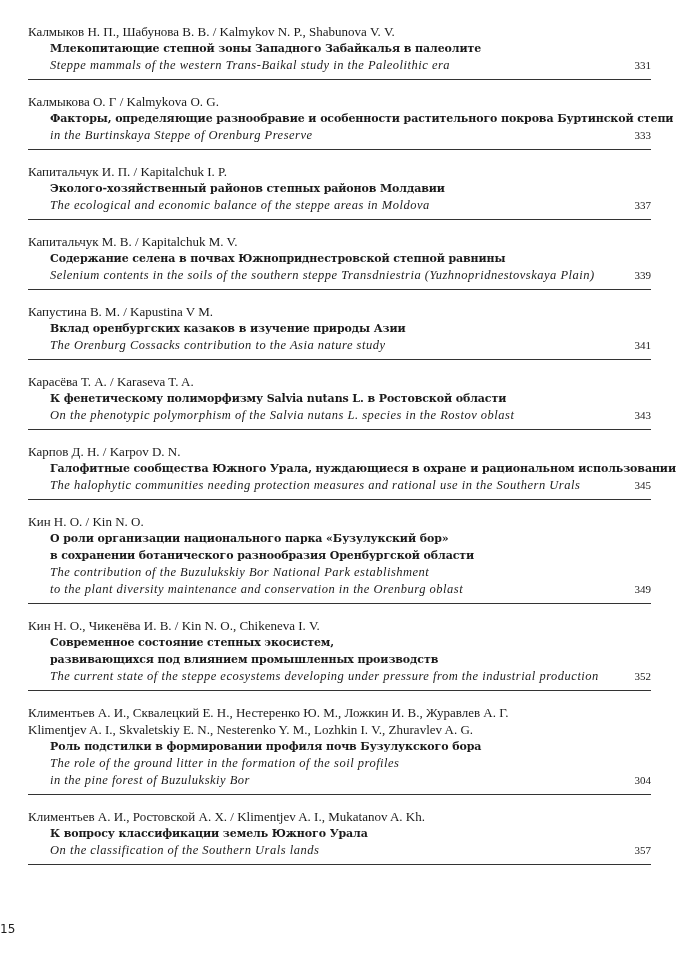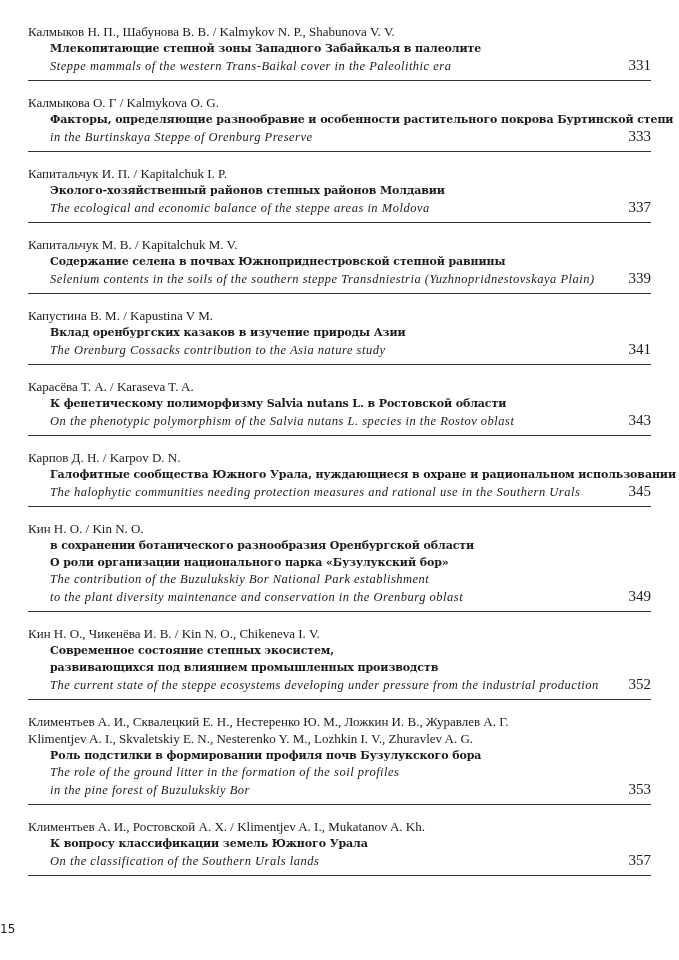--- a/index.html
+++ b/index.html
@@ -3,33 +3,33 @@
 <meta charset="utf-8">
 <style>
   html, body { margin: 0; padding: 0; background: #ffffff; }
   body { width: 679px; height: 960px; position: relative; overflow: hidden; color: #1a1a1a; }
   .page { position: absolute; left: 28px; top: 23px; width: 623px; }
   .entry { position: relative; border-bottom: 1.5px solid #333; padding-bottom: 5px; }
   .author { font-family: "Liberation Serif", serif; font-size: 13px; line-height: 17px; white-space: nowrap; }
   .title-ru { font-family: "DejaVu Serif", serif; font-weight: bold; font-size: 11px; line-height: 17px; padding-left: 22px; white-space: nowrap; letter-spacing: -0.1px; }
   .title-en { font-family: "Liberation Serif", serif; font-style: italic; font-size: 12.5px; line-height: 17px; padding-left: 22px; white-space: nowrap; letter-spacing: 0.5px; }
   .lastline { display: flex; justify-content: space-between; align-items: baseline; }
-  .page-num { font-family: "Liberation Serif", serif; font-size: 15px; font-style: normal; letter-spacing: 0; }
+  .page-num { font-family: "Liberation Serif", serif; font-size: 11px; font-style: normal; letter-spacing: 0; }
   .gap { height: 13px; }
   .footer { position: absolute; top: 922px; left: 0; width: 679px; text-align: left; font-family: "DejaVu Sans", sans-serif; font-size: 12px; }
 </style>
 </head>
 <body>
 
 <div class="page" id="toc">
     <div class="entry">
       <div class="author">Калмыков Н. П., Шабунова В. В. / Kalmykov N. P., Shabunova V. V.</div>
       <div class="title-ru">Млекопитающие степной зоны Западного Забайкалья в палеолите</div>
       <div class="title-en lastline">
-        <span>Steppe mammals of the western Trans-Baikal cover in the Paleolithic era</span>
+        <span>Steppe mammals of the western Trans-Baikal study in the Paleolithic era</span>
         <span class="page-num">331</span>
       </div>
     </div>
     <div class="gap"></div>
     <div class="entry">
       <div class="author">Калмыкова О. Г / Kalmykova O. G.</div>
       <div class="title-ru">Факторы, определяющие разнообравие и особенности растительного покрова Буртинской степи</div>
       <div class="title-en lastline">
         <span>in the Burtinskaya Steppe of Orenburg Preserve</span>
         <span class="page-num">333</span>
@@ -76,22 +76,22 @@
       <div class="author">Карпов Д. Н. / Karpov D. N.</div>
       <div class="title-ru">Галофитные сообщества Южного Урала, нуждающиеся в охране и рациональном использовании</div>
       <div class="title-en lastline">
         <span>The halophytic communities needing protection measures and rational use in the Southern Urals</span>
         <span class="page-num">345</span>
       </div>
     </div>
     <div class="gap"></div>
     <div class="entry">
       <div class="author">Кин Н. О. / Kin N. O.</div>
+      <div class="title-ru">О роли организации национального парка «Бузулукский бор»</div>
       <div class="title-ru">в сохранении ботанического разнообразия Оренбургской области</div>
-      <div class="title-ru">О роли организации национального парка «Бузулукский бор»</div>
       <div class="title-en"><span>The contribution of the Buzulukskiy Bor National Park establishment</span></div>
       <div class="title-en lastline">
         <span>to the plant diversity maintenance and conservation in the Orenburg oblast</span>
         <span class="page-num">349</span>
       </div>
     </div>
     <div class="gap"></div>
     <div class="entry">
       <div class="author">Кин Н. О., Чикенёва И. В. / Kin N. O., Chikeneva I. V.</div>
       <div class="title-ru">Современное состояние степных экосистем,</div>
@@ -102,21 +102,21 @@
       </div>
     </div>
     <div class="gap"></div>
     <div class="entry">
       <div class="author">Климентьев А. И., Сквалецкий Е. Н., Нестеренко Ю. М., Ложкин И. В., Журавлев А. Г.</div>
       <div class="author">Klimentjev A. I., Skvaletskiy E. N., Nesterenko Y. M., Lozhkin I. V., Zhuravlev A. G.</div>
       <div class="title-ru">Роль подстилки в формировании профиля почв Бузулукского бора</div>
       <div class="title-en"><span>The role of the ground litter in the formation of the soil profiles</span></div>
       <div class="title-en lastline">
         <span>in the pine forest of Buzulukskiy Bor</span>
-        <span class="page-num">353</span>
+        <span class="page-num">304</span>
       </div>
     </div>
     <div class="gap"></div>
     <div class="entry">
       <div class="author">Климентьев А. И., Ростовской А. Х. / Klimentjev A. I., Mukatanov A. Kh.</div>
       <div class="title-ru">К вопросу классификации земель Южного Урала</div>
       <div class="title-en lastline">
         <span>On the classification of the Southern Urals lands</span>
         <span class="page-num">357</span>
       </div>

